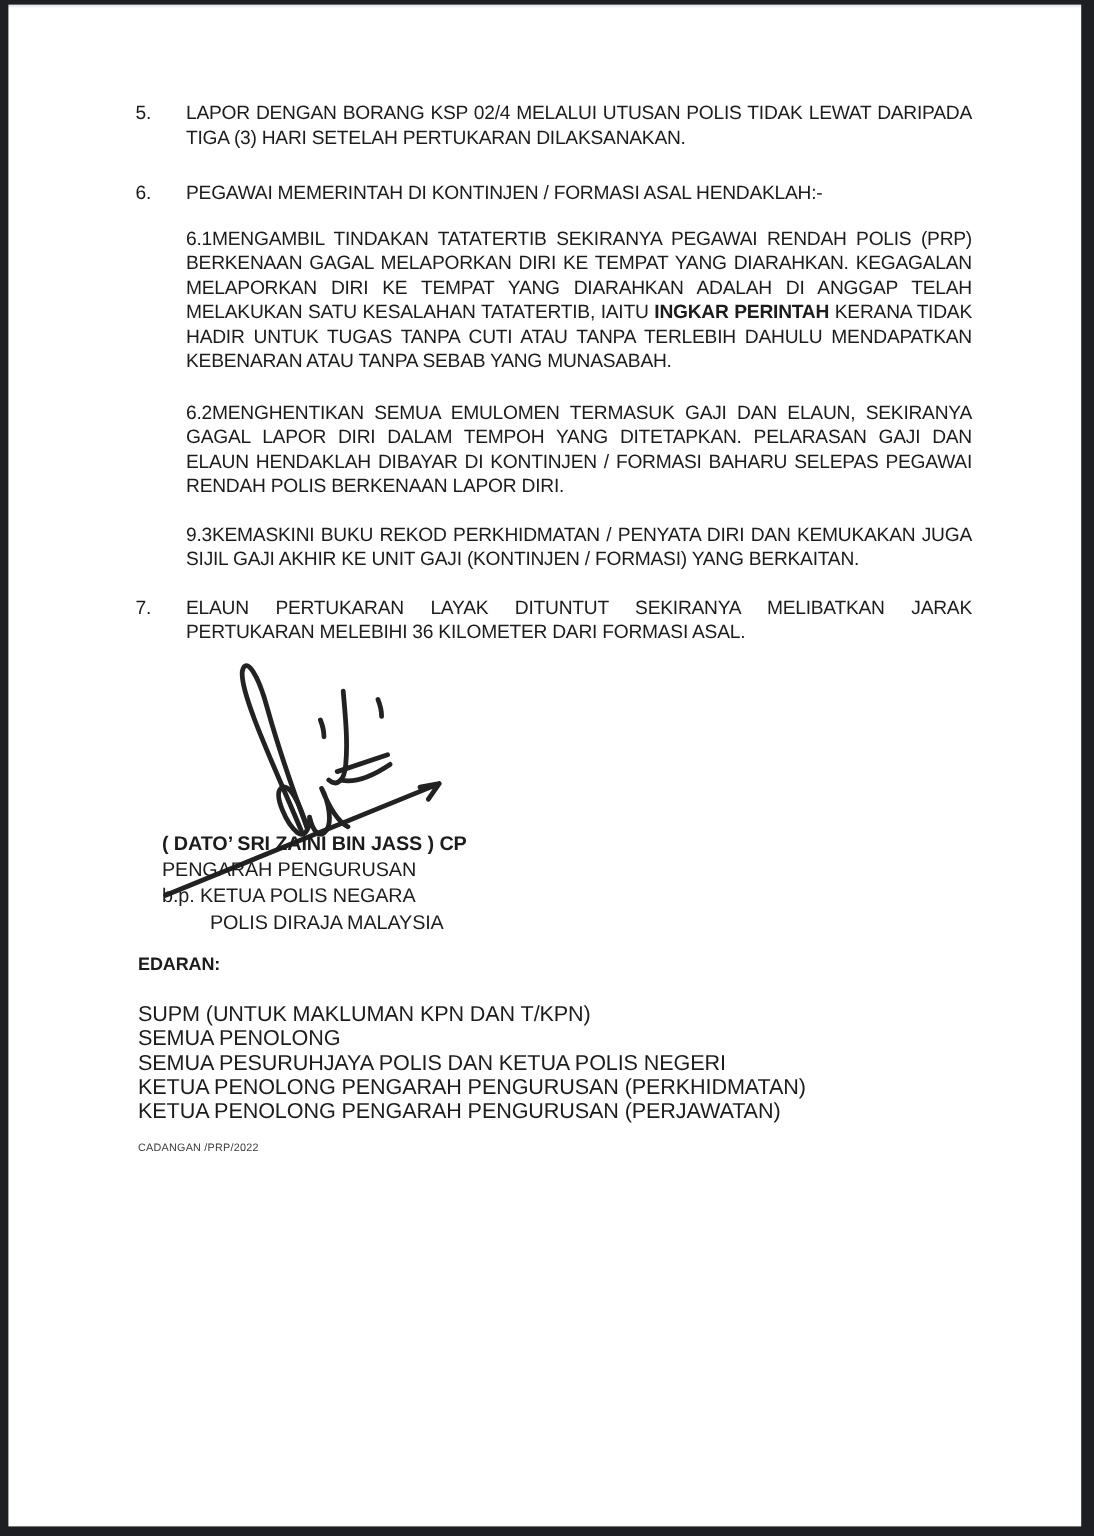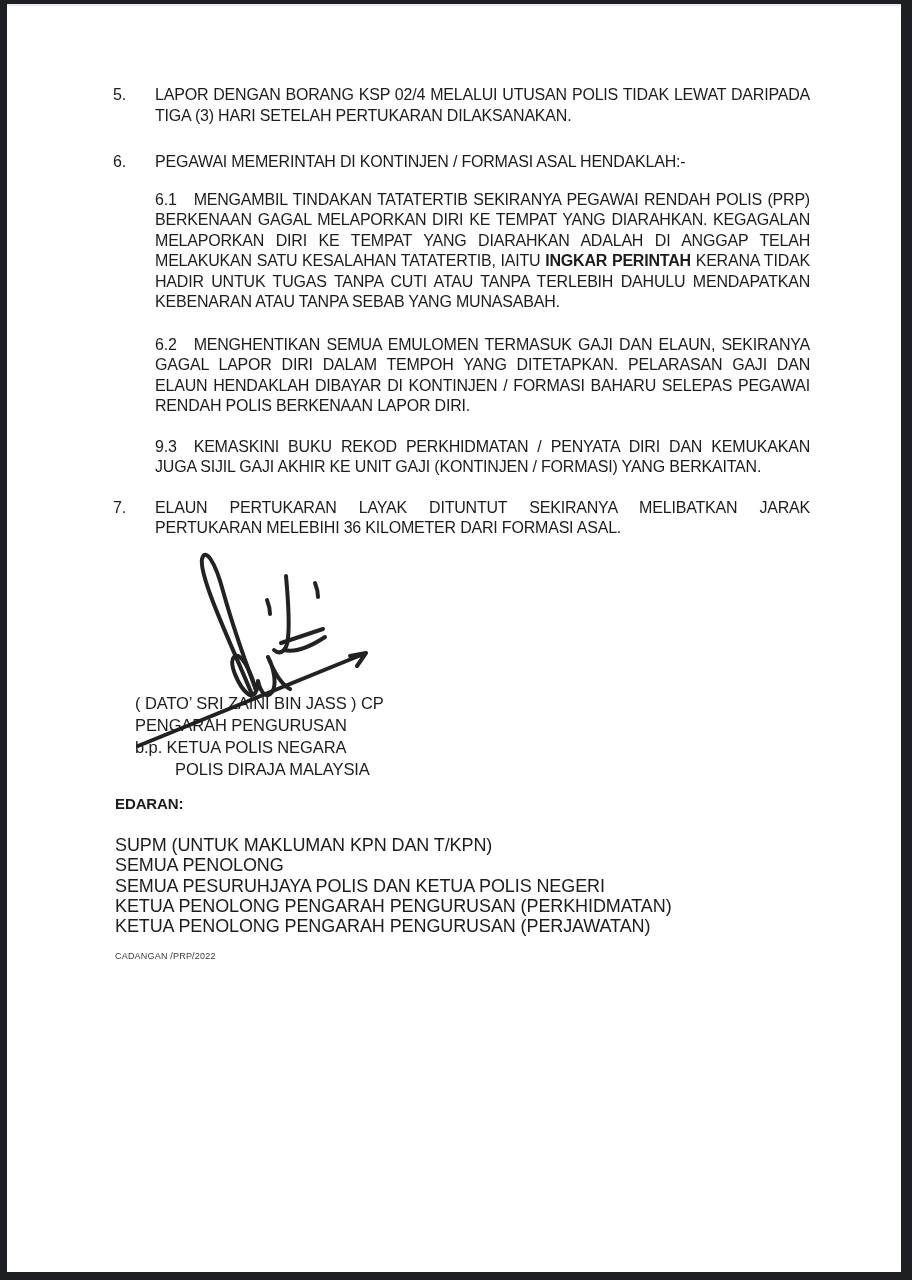--- a/index.html
+++ b/index.html
@@ -21,35 +21,35 @@
 
   
   .content{
     position:absolute;left:113px;top:85px;width:697px;
     font-size:16px;line-height:20.5px;letter-spacing:-0.2px;
   }
   .item{display:grid;grid-template-columns:42px 1fr;}
   .num{text-align:left;}
   .just{text-align:justify;}
   .subitem{margin-left:42px;text-align:justify;}
-  .subnum{margin-right:17px;}
+  .subnum{}
   b{font-weight:700;}
   .mb-p5{margin-bottom:26px;}
   .mb-p6{margin-bottom:17px;}
   .mb-p61{margin-bottom:22px;}
   .mb-p62{margin-bottom:20px;}
   .mb-p63{margin-bottom:20px;}
 
   
   .sig-svg{position:absolute;left:0;top:0;width:912px;height:1280px;pointer-events:none;}
   .nameblock{
     position:absolute;left:135px;top:692px;
     font-size:16.5px;line-height:22px;letter-spacing:-0.1px;
   }
-  .nameblock .name{font-weight:400;}
+  .nameblock .name{font-weight:700;}
   .nameblock .indent{margin-left:40px;}
 
   
   .edaran{
     position:absolute;left:115px;top:795px;
     font-size:15px;font-weight:700;letter-spacing:-0.1px;
   }
   .dist{
     position:absolute;left:115px;top:835px;
     font-size:18px;line-height:20.3px;letter-spacing:-0.1px;

